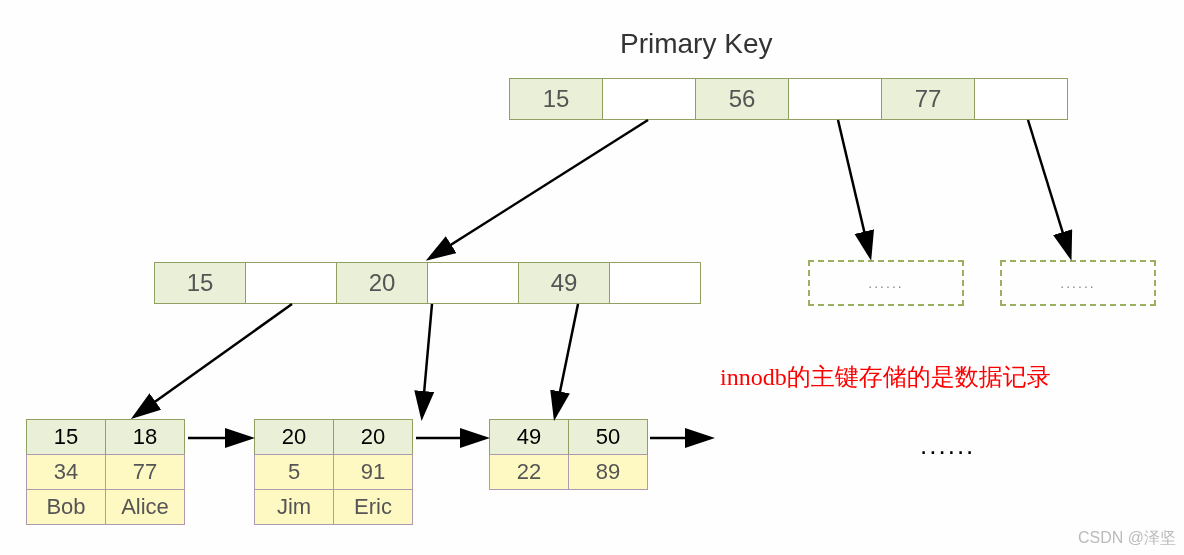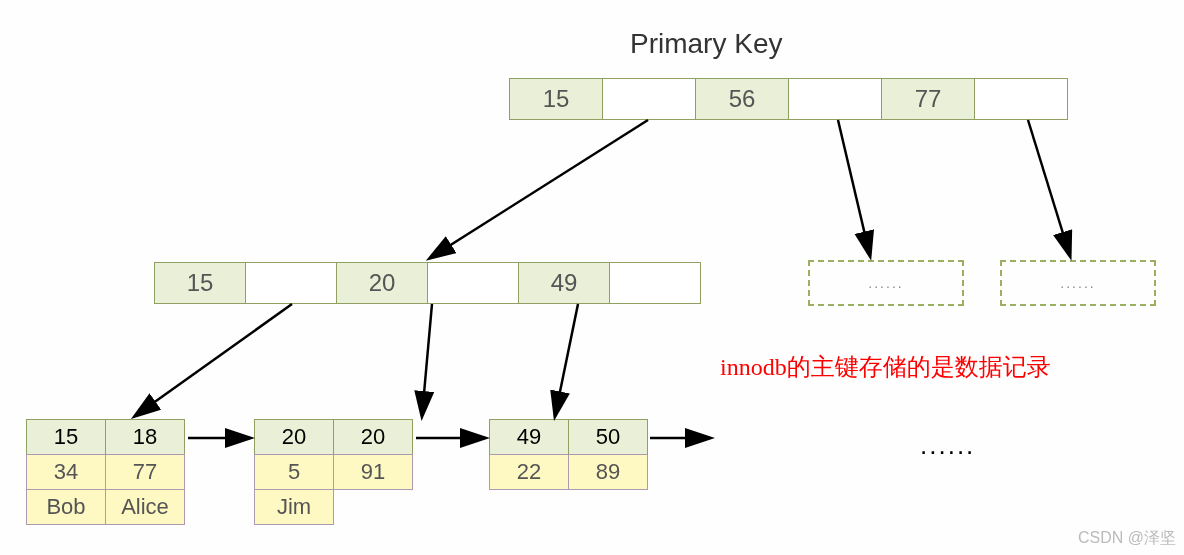--- a/index.html
+++ b/index.html
@@ -86,21 +86,21 @@
   }
   svg.arrows {
     position: absolute; left:0; top:0;
     width: 1184px; height: 555px;
     pointer-events: none;
   }
 </style>
 </head>
 <body>
 
-<div class="title" style="left:620px; top:28px;margin-left:10px;">Primary Key</div>
+<div class="title" style="left:620px; top:28px;">Primary Key</div>
 
 <div class="node-row" style="left:510px; top:78px;">
   <div class="cell">15</div>
   <div class="cell empty"></div>
   <div class="cell">56</div>
   <div class="cell empty"></div>
   <div class="cell">77</div>
   <div class="cell empty"></div>
 </div>
 
@@ -135,39 +135,40 @@
   <div class="leaf-row">
     <div class="leaf-cell key">20</div>
     <div class="leaf-cell key">20</div>
   </div>
   <div class="leaf-row">
     <div class="leaf-cell val">5</div>
     <div class="leaf-cell val">91</div>
   </div>
   <div class="leaf-row">
     <div class="leaf-cell val">Jim</div>
+    <div class="leaf-cell val">Eric</div>
   </div>
 </div>
 
 <div class="leaf" style="left:490px; top:420px;">
   <div class="leaf-row">
     <div class="leaf-cell key">49</div>
     <div class="leaf-cell key">50</div>
   </div>
   <div class="leaf-row">
     <div class="leaf-cell val">22</div>
     <div class="leaf-cell val">89</div>
   </div>
   <div class="leaf-row">
   </div>
 </div>
 
 <div class="dots" style="left:920px; top:430px;">......</div>
 
-<div class="red-note" style="left:720px; top:351px;text-align:right;">innodb的主键存储的是数据记录</div>
+<div class="red-note" style="left:720px; top:361px;text-align:right;">innodb的主键存储的是数据记录</div>
 
 <div class="water">CSDN @泽坚</div>
 
 <svg class="arrows">
   <defs>
     <marker id="ah" markerWidth="12" markerHeight="12" refX="10" refY="4" orient="auto">
       <path d="M0,0 L12,4 L0,8 Z" fill="#000"></path>
     </marker>
   </defs>
 

